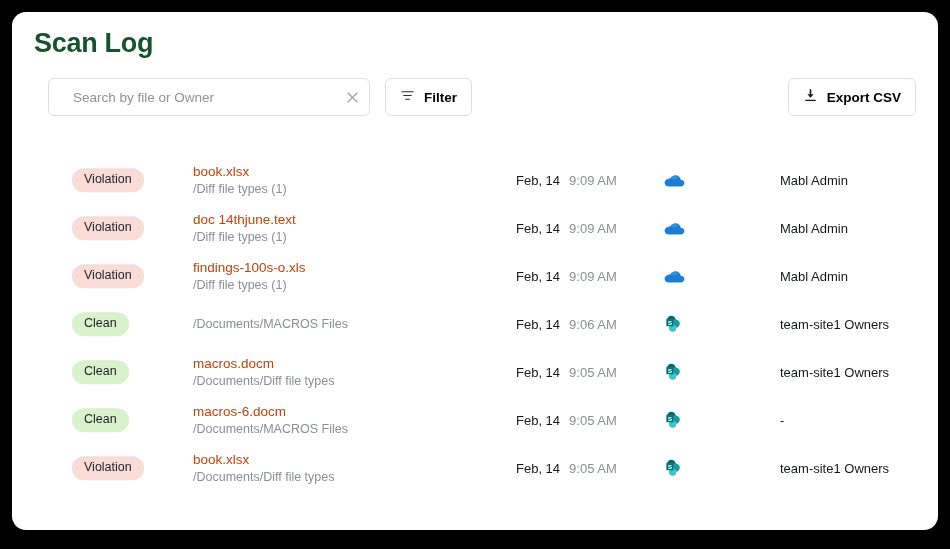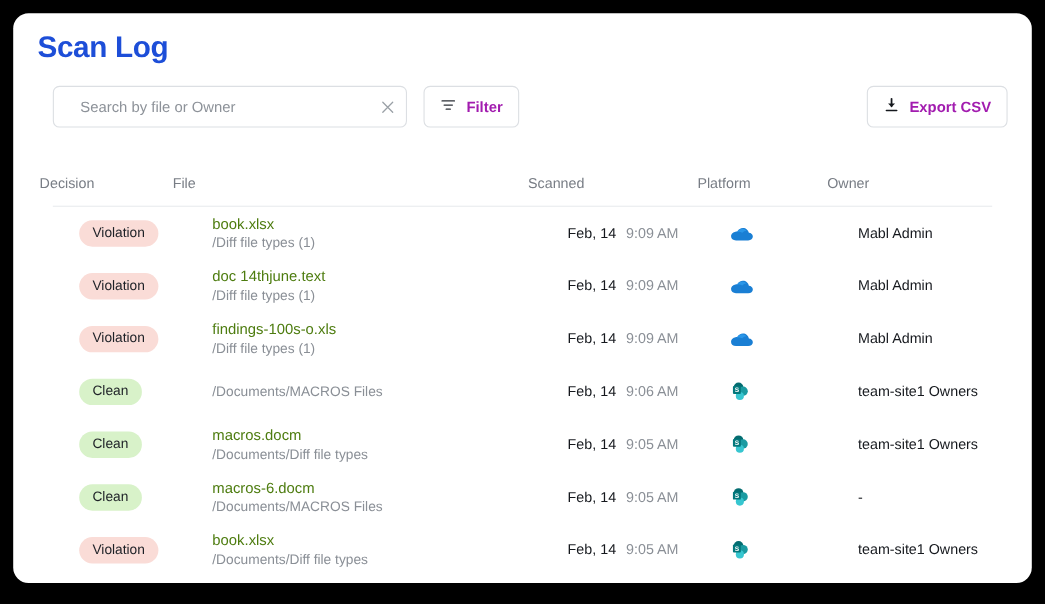--- a/index.html
+++ b/index.html
@@ -23,21 +23,21 @@
     overflow: hidden;
   }
 
   
   #page-title {
     position: absolute;
     left: 22px;
     top: 16px;
     font-size: 27px;
     font-weight: bold;
-    color: #1d4ed8;
+    color: #14532d;
     letter-spacing: -0.3px;
   }
 
   
   #toolbar {
     position: absolute;
     left: 0;
     top: 66px;
     width: 926px;
     height: 60px;
@@ -93,21 +93,21 @@
     border: 1px solid #dcdfe3;
     border-radius: 6px;
     background: #fff;
     display: flex;
     align-items: center;
     gap: 9px;
     padding: 0 14px;
     cursor: pointer;
     font-size: 13.5px;
     font-weight: bold;
-    color: #a21caf;
+    color: #000000;
   }
   #filter-button { left: 373px; top: 0px; }
   #export-button { right: 22px; top: 0px; }
 
   
   #table {
     position: absolute;
     left: 0;
     top: 144px;
     width: 926px;
@@ -148,21 +148,21 @@
     padding: 5px 12px 6px;
     font-size: 12.5px;
     line-height: 1;
     color: #1d2026;
   }
   .badge.violation { background: #fadcd7; }
   .badge.clean     { background: #d8f2c9; }
 
   .file-name {
     font-size: 13.5px;
-    color: #4d7c0f;
+    color: #c2410c;
     line-height: 1.32;
   }
   .file-path {
     font-size: 12.5px;
     color: #8a8f96;
     line-height: 1.32;
   }
 
   .scan-date {
     font-size: 13px;
@@ -217,27 +217,20 @@
           <path d="M4.6 6.6 L8 10 L11.4 6.6 Z" fill="#15181d"></path>
           <path d="M3 13.2h10" stroke="#15181d" stroke-width="1.5" stroke-linecap="round" fill="none"></path>
         </svg>
       </span>
       <span>Export CSV</span>
     </div>
 
   </div>
 
   <div id="table">
-    <div id="head-row">
-      <div class="th" style="left:24px">Decision</div>
-      <div class="th" style="left:145px">File</div>
-      <div class="th" style="left:468px">Scanned</div>
-      <div class="th" style="left:622px">Platform</div>
-      <div class="th" style="left:740px">Owner</div>
-    </div>
     <div id="rows-container">
         <div class="row">
           <div class="cell c-decision"><span class="badge violation">Violation</span></div>
           <div class="cell c-file">
             <div class="file-name">book.xlsx</div>
             <div class="file-path">/Diff file types (1)</div>
           </div>
           <div class="cell c-scanned"><span class="scan-date">Feb, 14</span><span class="scan-time">9:09 AM</span></div>
           <div class="cell c-platform">
             <svg class="plat-icon" width="22" height="16" viewBox="0 0 22 16">

